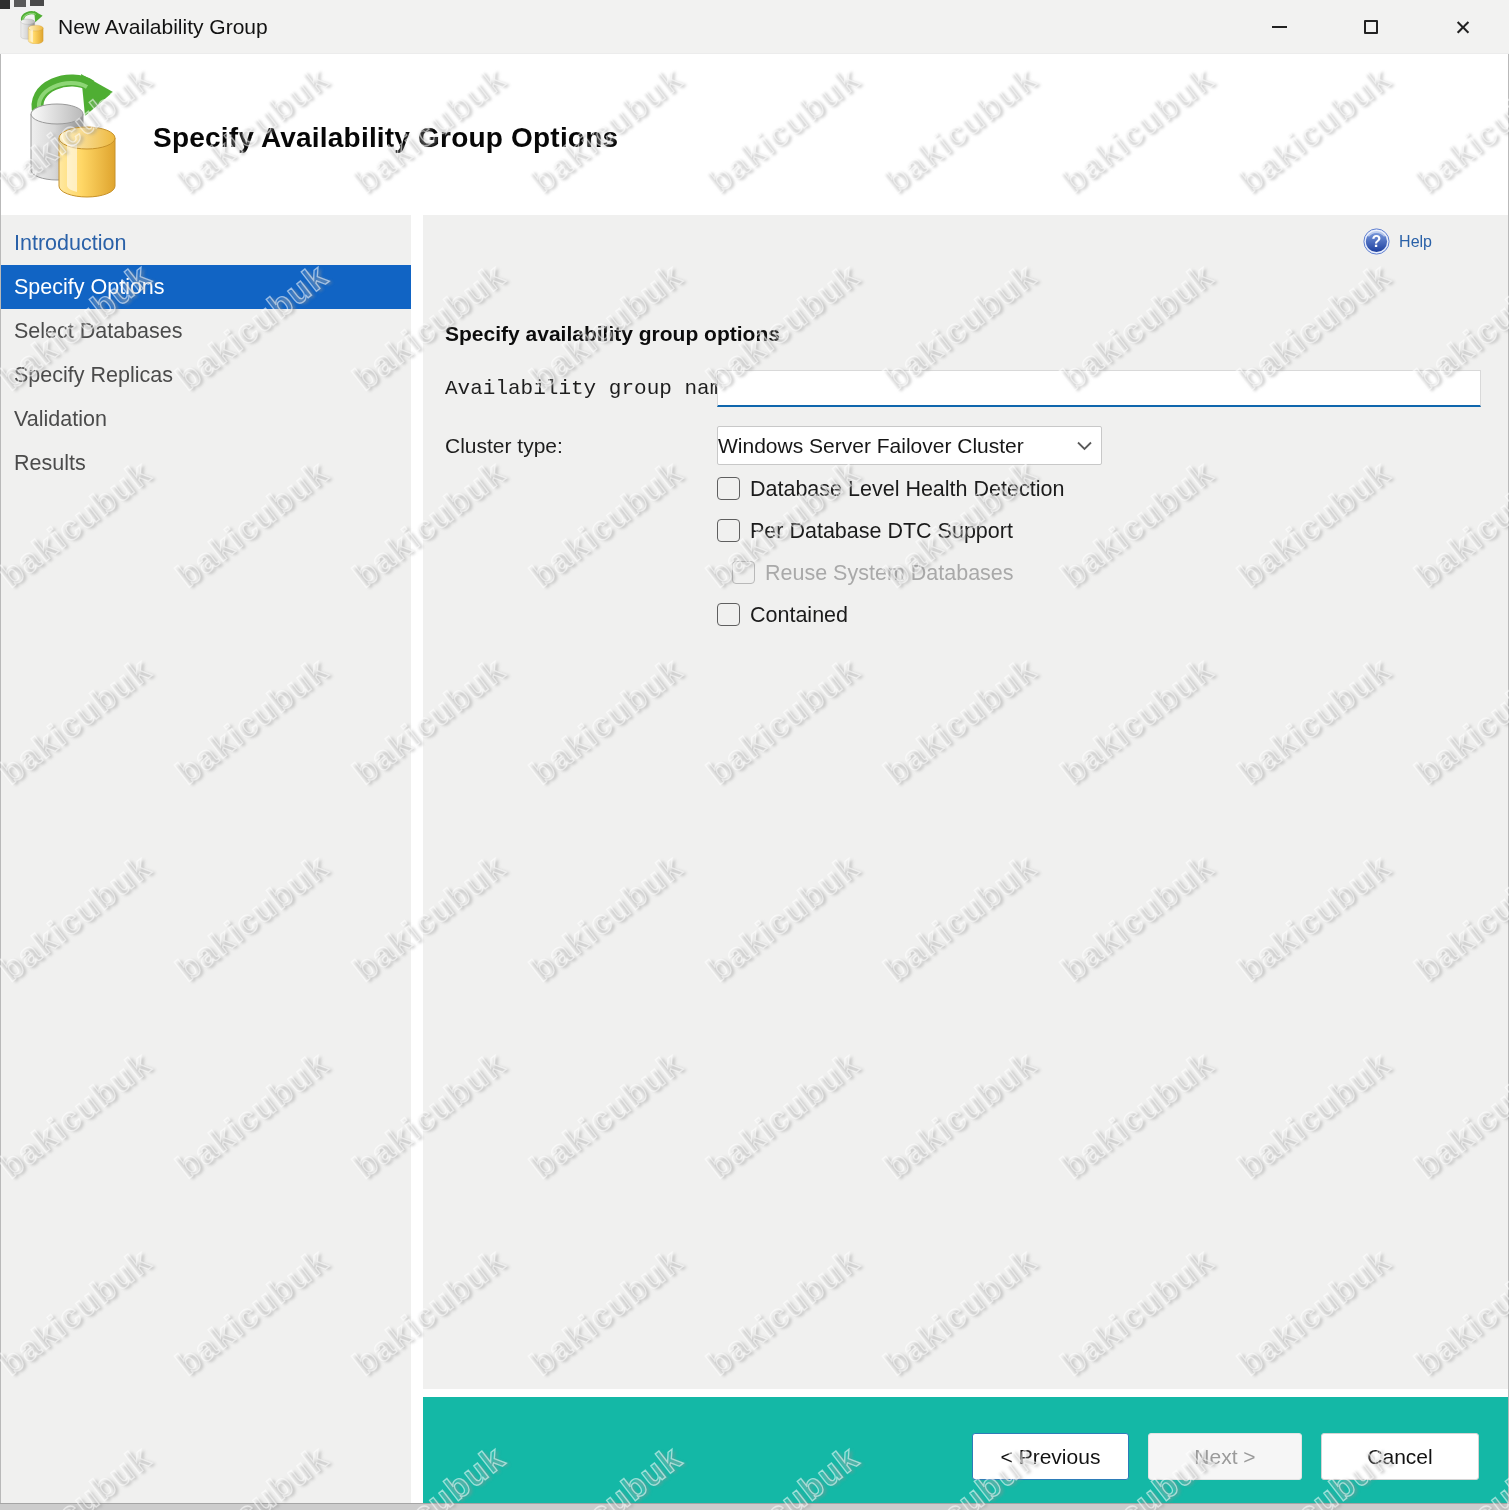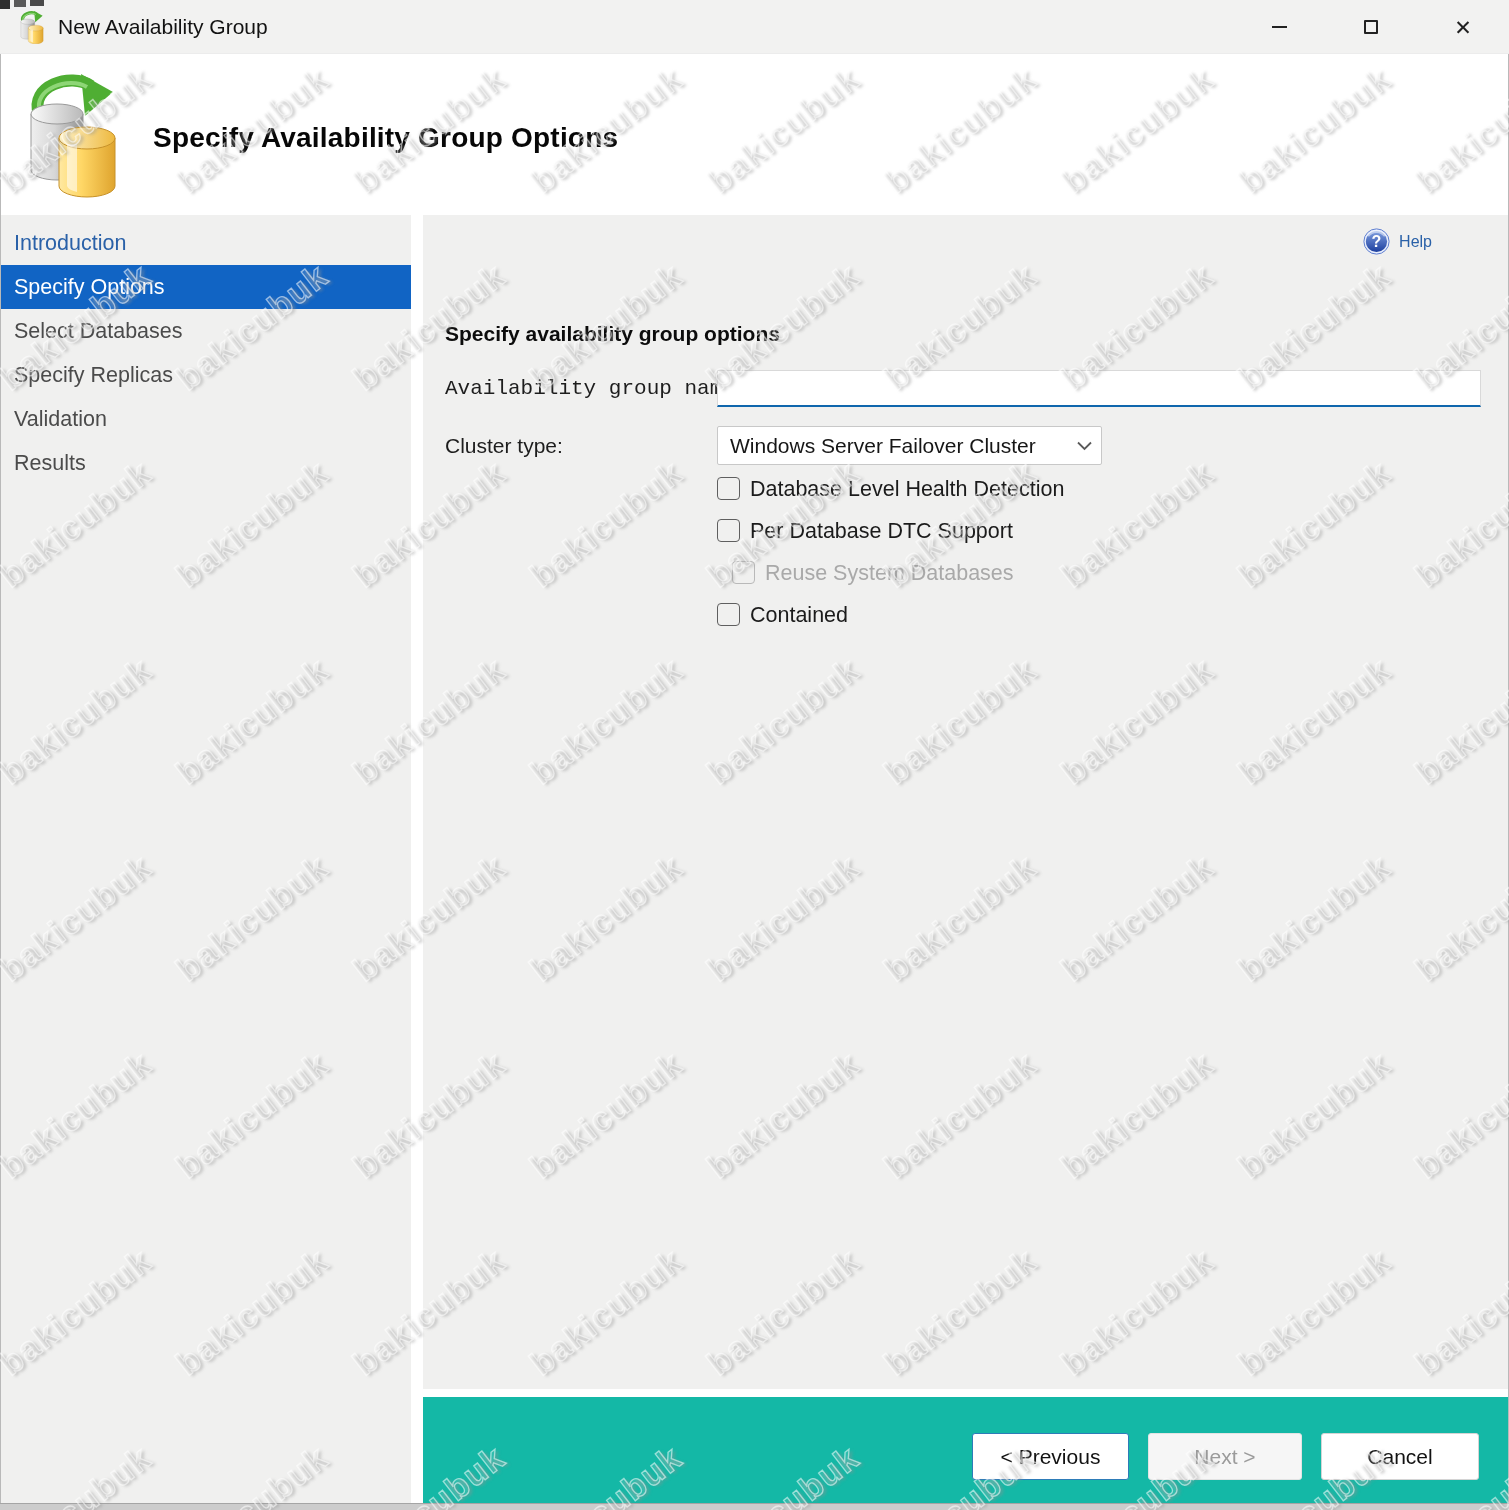--- a/index.html
+++ b/index.html
@@ -83,21 +83,21 @@
     background:#ffffff; border:1px solid #d9d9d9;
     border-bottom:2px solid var(--input-underline,#0f66ad);
     font-family:"Liberation Sans",sans-serif; font-size:20px; padding:0 10px; outline:none;
   }
 
   .dropdown{
     position:absolute; left:294px; top:211px; width:385px; height:39px;
     background:#ffffff; border:1px solid #c8c8c8; border-radius:2px;
     display:flex; align-items:center; cursor:default;
   }
-  .dropdown .dd-value{ flex:1; padding-left:12px; font-size:21px; color:#161616; white-space:nowrap; }
+  .dropdown .dd-value{ flex:1; font-size:21px; color:#161616; white-space:nowrap; }
   .dropdown .dd-chevron{ width:34px; display:flex; justify-content:center; }
 
   .checkbox-group{ position:absolute; left:294px; top:262px; }
   .cbx-row{ display:flex; height:42px; }
   .cbx-row.indent{ padding-left:15px; }
   .cbx-box{
     width:23px; height:23px; border:1.6px solid #5f5f5f; border-radius:4px;
     background:transparent; flex:0 0 auto; cursor:default;
   }
   .cbx-label{ margin-left:10px; font-size:21.5px; color:#1b1b1b; white-space:nowrap; }

